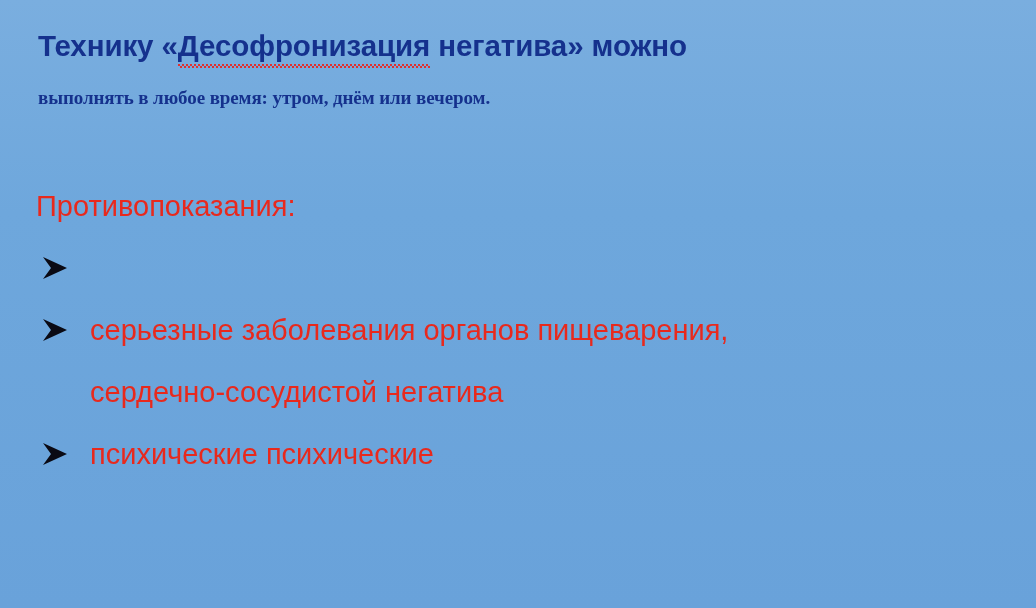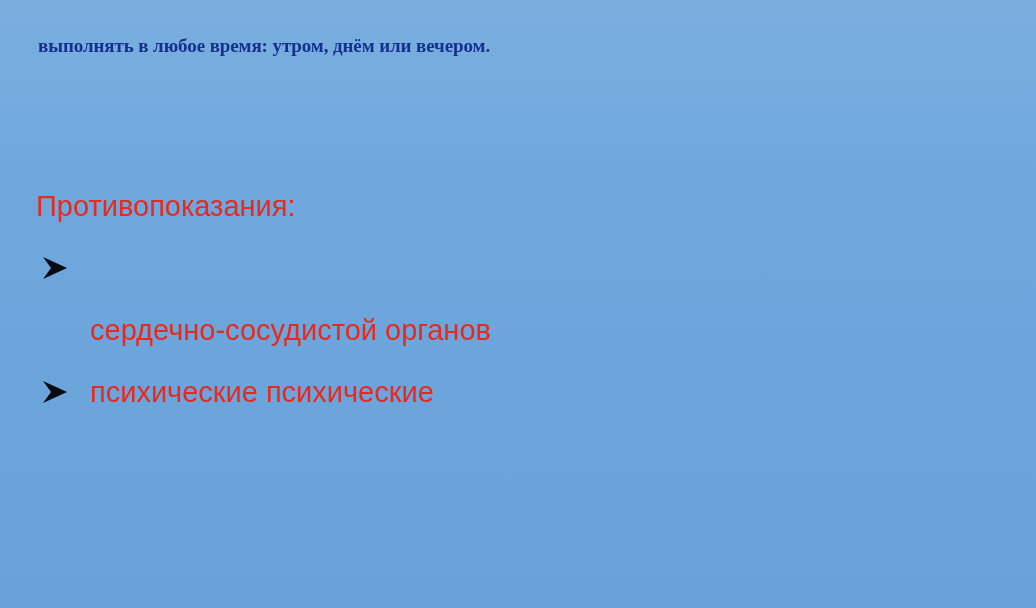--- a/index.html
+++ b/index.html
@@ -123,38 +123,47 @@
   .cont-text.white {
     color: #ffffff;
   }
 </style>
 </head>
 <body>
 
 <div id="slide">
 
   <div class="title-block">
+    <div class="title-line"><span>Технику «</span><span class="misspell">Десофронизация</span><span> негатива» можно</span></div>
     <div class="title-line title-line-2">выполнять в любое время: утром, днём или вечером.</div>
   </div>
 
   <div class="body-block">
 
     <div class="lead">Противопоказания:</div>
 
     <div class="bullet-row">
       <span class="bullet-marker">
         <svg width="30" height="26" viewBox="0 0 30 26" aria-hidden="true">
           <path d="M3 2 L27 13 L3 24 L11 13 Z" fill="#0a0a14"></path>
         </svg>
       </span>
     </div>
 
+    <div class="bullet-row">
+      <span class="bullet-marker">
+        <svg width="30" height="26" viewBox="0 0 30 26" aria-hidden="true">
+          <path d="M3 2 L27 13 L3 24 L11 13 Z" fill="#0a0a14"></path>
+        </svg>
+      </span>
+      <span class="bullet-text">серьезные заболевания органов пищеварения,</span>
+    </div>
     <div class="cont-row">
       <span class="cont-spacer"></span>
-      <span class="cont-text">сердечно-сосудистой органов</span>
+      <span class="cont-text">сердечно-сосудистой негатива</span>
     </div>
 
     <div class="bullet-row">
       <span class="bullet-marker">
         <svg width="30" height="26" viewBox="0 0 30 26" aria-hidden="true">
           <path d="M3 2 L27 13 L3 24 L11 13 Z" fill="#0a0a14"></path>
         </svg>
       </span>
       <span class="bullet-text">психические психические</span>
     </div>

